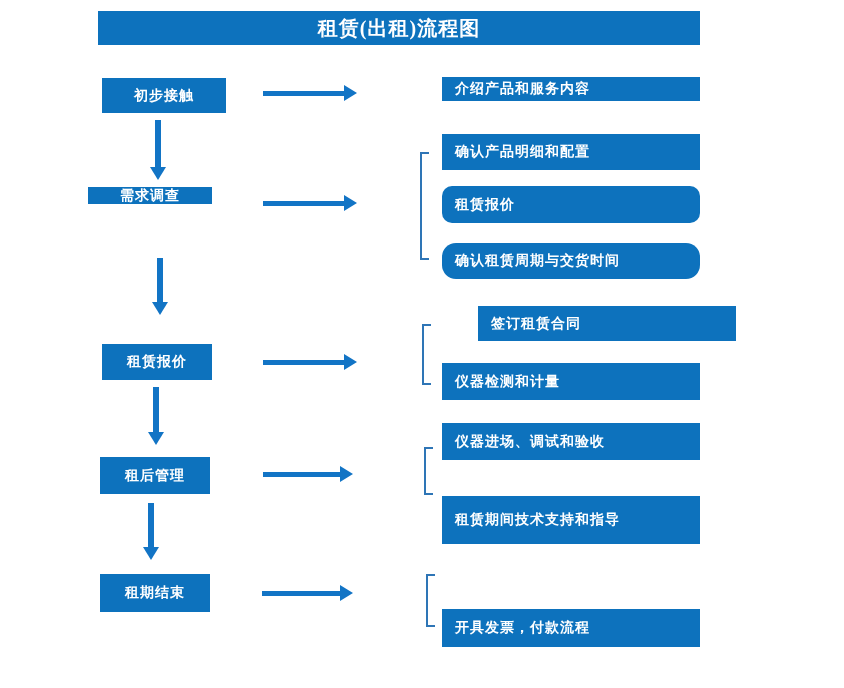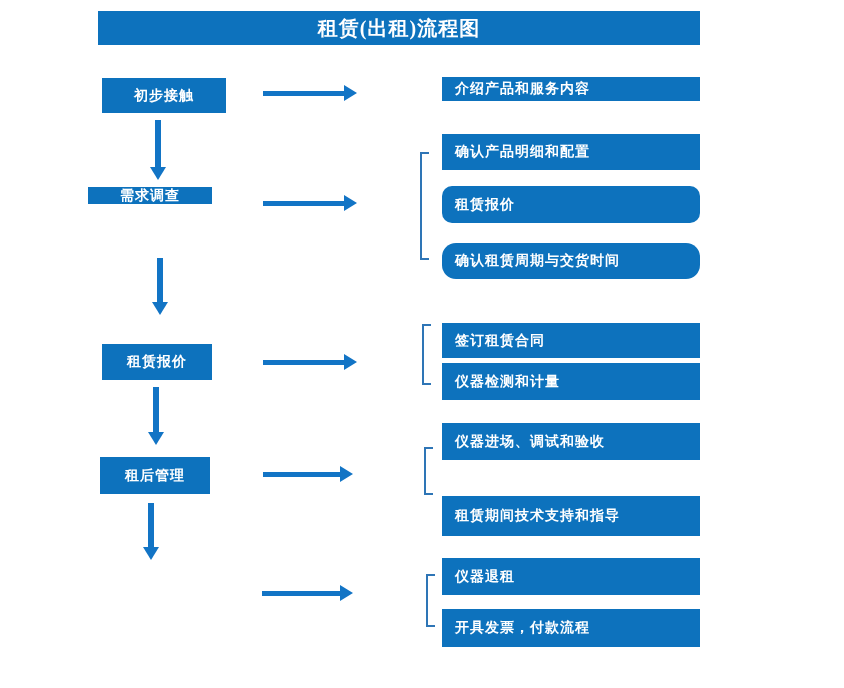--- a/index.html
+++ b/index.html
@@ -49,30 +49,30 @@
 <body>
 
 <div class="stage">
 
   <div class="title">租赁(出租)流程图</div>
 
   <div class="box step" style="left:102px;top:78px;width:124px;height:35px;">初步接触</div>
   <div class="box step" style="left:88px;top:187px;width:124px;height:17px;">需求调查</div>
   <div class="box step" style="left:102px;top:344px;width:110px;height:36px;">租赁报价</div>
   <div class="box step" style="left:100px;top:457px;width:110px;height:37px;">租后管理</div>
+  <div class="box step" style="left:100px;top:574px;width:110px;height:38px;">租期结束</div>
 
   <div class="box detail" style="top:77px;height:24px;">介绍产品和服务内容</div>
   <div class="box detail" style="top:134px;height:36px;">确认产品明细和配置</div>
   <div class="box detail" style="top:186px;height:37px;border-radius:10px;">租赁报价</div>
   <div class="box detail" style="top:243px;height:36px;border-radius:14px;">确认租赁周期与交货时间</div>
-  <div class="box detail" style="top:323px;height:35px;">签订租赁合同</div>
+  <div class="box detail" style="top:306px;height:35px;margin-left:36px;">签订租赁合同</div>
   <div class="box detail" style="top:363px;height:37px;">仪器检测和计量</div>
   <div class="box detail" style="top:423px;height:37px;">仪器进场、调试和验收</div>
-  <div class="box detail" style="top:496px;height:40px;">租赁期间技术支持和指导</div>
-  <div class="box detail" style="top:558px;height:37px;">仪器退租</div>
+  <div class="box detail" style="top:496px;height:48px;">租赁期间技术支持和指导</div>
   <div class="box detail" style="top:609px;height:38px;">开具发票，付款流程</div>
 
   <div class="harrow" style="left:263px;top:85px;width:94px;">
     <div class="hshaft"></div>
     <div class="hhead"></div>
   </div>
   <div class="harrow" style="left:263px;top:195px;width:94px;">
     <div class="hshaft"></div>
     <div class="hhead"></div>
   </div>

